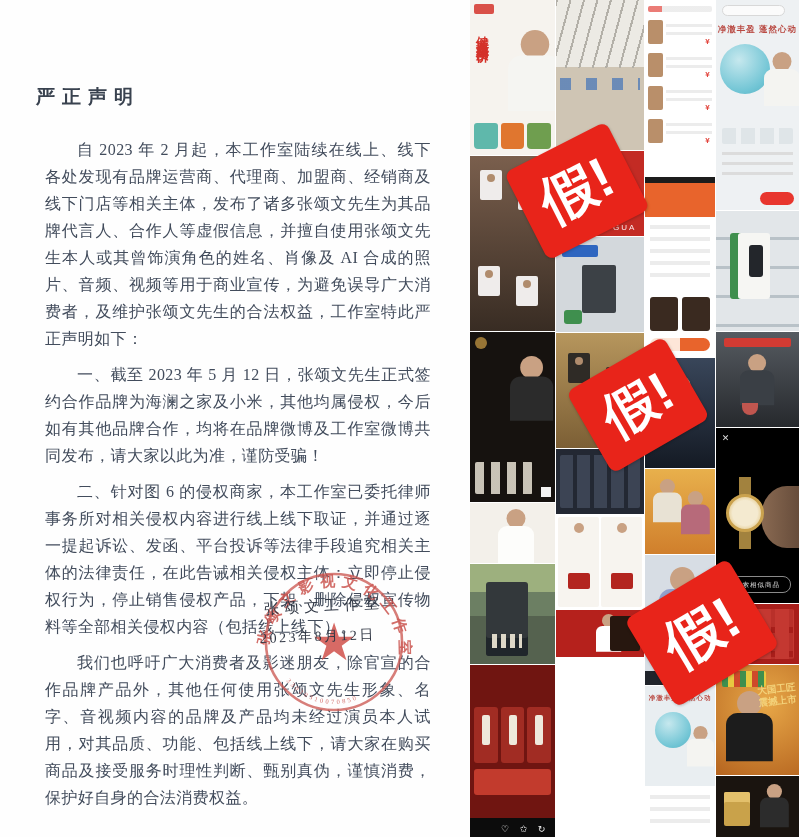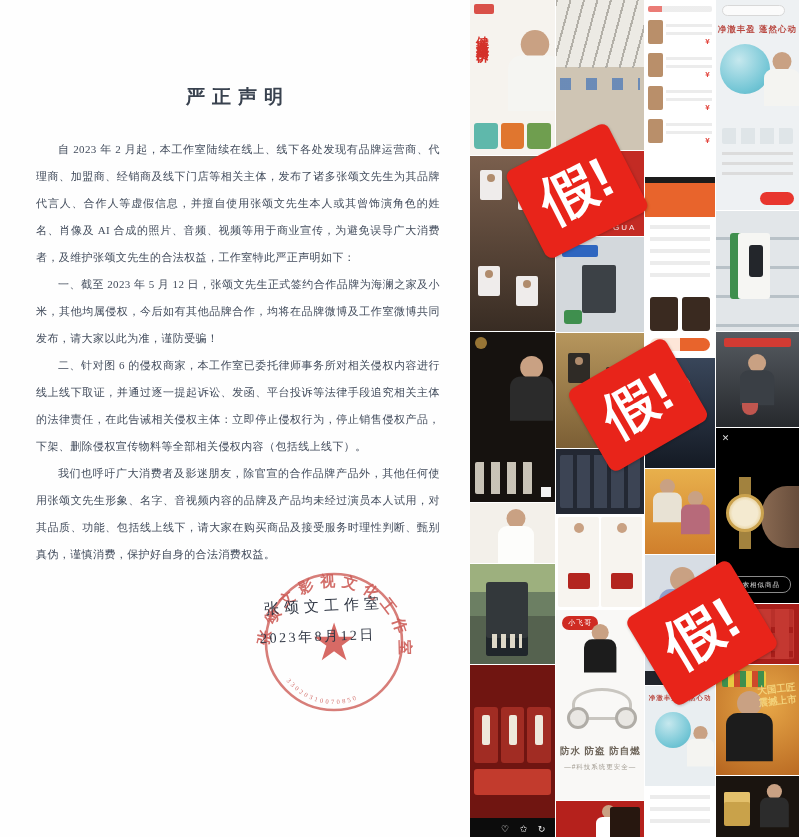--- a/index.html
+++ b/index.html
@@ -3,22 +3,22 @@
 <meta charset="utf-8">
 <style>
   html,body{margin:0;padding:0;background:#e9e9e9;}
   .canvas{position:relative;width:799px;height:837px;margin:0 auto;background:#ffffff;overflow:hidden;
           font-family:"Liberation Sans","DejaVu Sans",sans-serif;}
 
   
   .doc{position:absolute;left:0;top:0;width:470px;height:837px;background:#fefefe;
        font-family:"Liberation Serif","DejaVu Serif",serif;color:#424c5c;}
   .doc-inner{padding:84px 30px 0 36px;}
-  .doc h1{margin:0 0 26px 0;text-align:center;font-size:19px;font-weight:700;letter-spacing:7px;color:#39424f;}
-  .doc p{margin:0;font-size:11px;line-height:27px;text-indent:2em;text-align:justify;letter-spacing:.4px;
+  .doc h1{margin:0 0 26px 0;font-size:19px;font-weight:700;letter-spacing:7px;color:#39424f;}
+  .doc p{margin:9px;font-size:16px;line-height:27px;text-indent:2em;text-align:justify;letter-spacing:.4px;
          filter:blur(.2px);}
   
   .seal-wrap{position:absolute;left:248px;top:556px;width:172px;height:172px;}
   .seal-svg{position:absolute;left:0;top:0;opacity:.92;}
   .seal-studio{position:absolute;left:16px;top:40px;width:150px;font-size:15px;letter-spacing:5px;color:#303744;
                transform:rotate(-3deg);white-space:nowrap;}
   .seal-date{position:absolute;left:12px;top:72px;font-size:14px;letter-spacing:2.5px;color:#303744;
              transform:rotate(-2deg);white-space:nowrap;}
 
   
@@ -306,27 +306,20 @@
         <div class="mini-poster" style="left:12px;top:20px;background:#2f2b26"></div>
         <div class="mini-poster" style="left:50px;top:34px;background:#3a352e"></div>
       </div>
       <div class="tile t-thumbs" style="height:65px">
         <div class="strip"></div>
       </div>
       <div class="tile t-giftduo" style="height:90px">
         <div class="gift-card"></div>
         <div class="gift-card"></div>
       </div>
-      <div class="tile t-ebike" style="height:190px">
-        <div class="brand-pill">小飞哥</div>
-        <div class="fig" style="left:28px;top:14px;--shirt:#1c1c1c;--s:.9"></div>
-        <div class="bike"></div>
-        <div class="slogan">防水 防盗 防自燃</div>
-        <div class="subline">—#科技系统更安全—</div>
-      </div>
       <div class="tile t-redstrip" style="height:47px">
         <div class="fig" style="left:40px;top:4px;--s:.7;--shirt:#fff"></div>
         <div class="boxes"></div>
       </div>
     </div>
 
     <div class="col col3">
       <div class="tile t-listing" style="height:155px">
         <div class="tabline"></div>
         <div class="lrow"></div>

